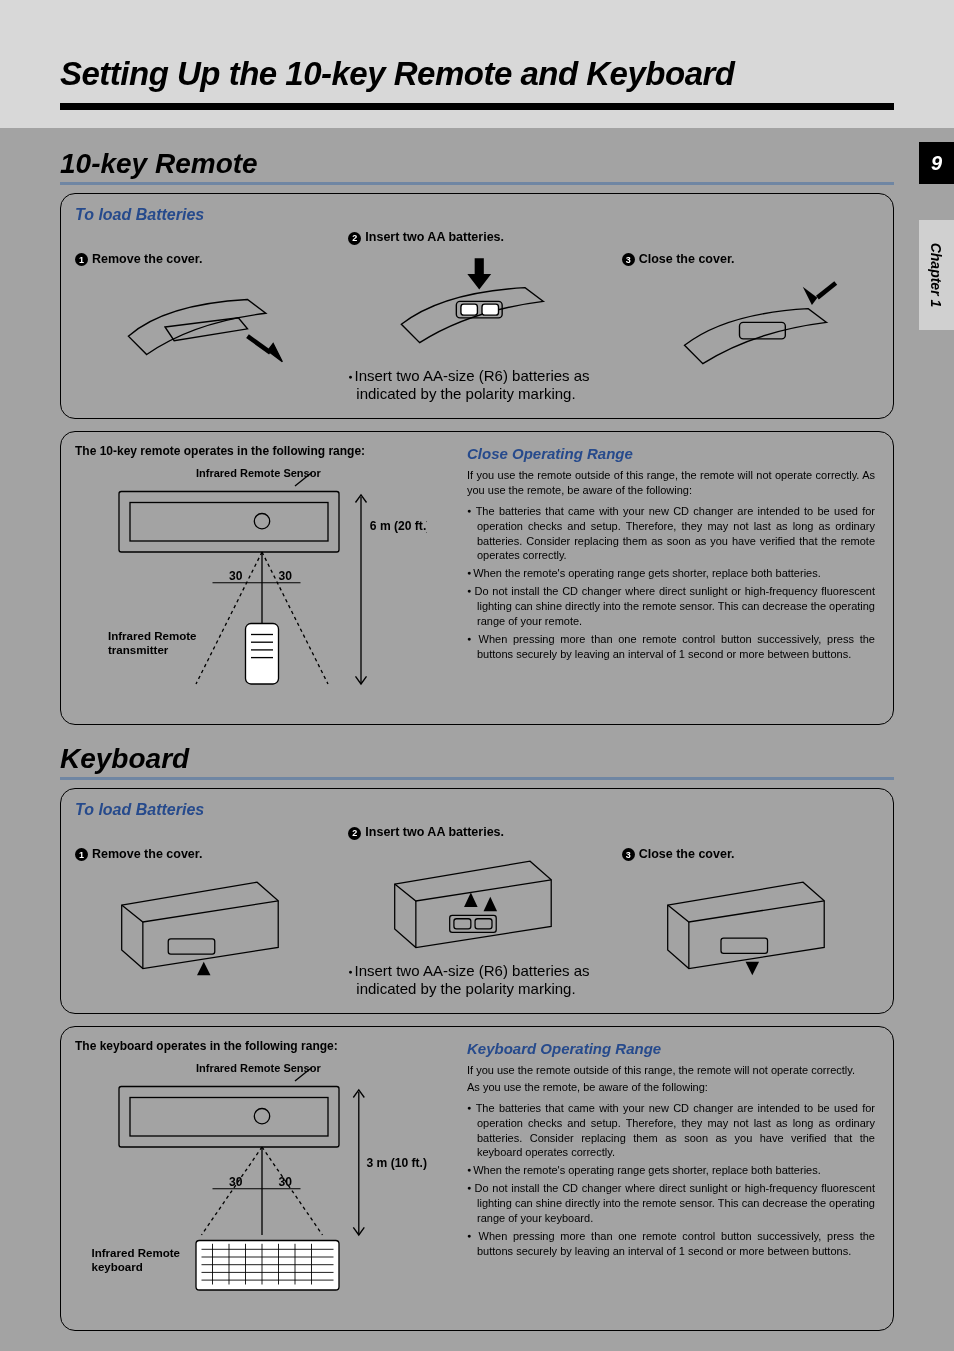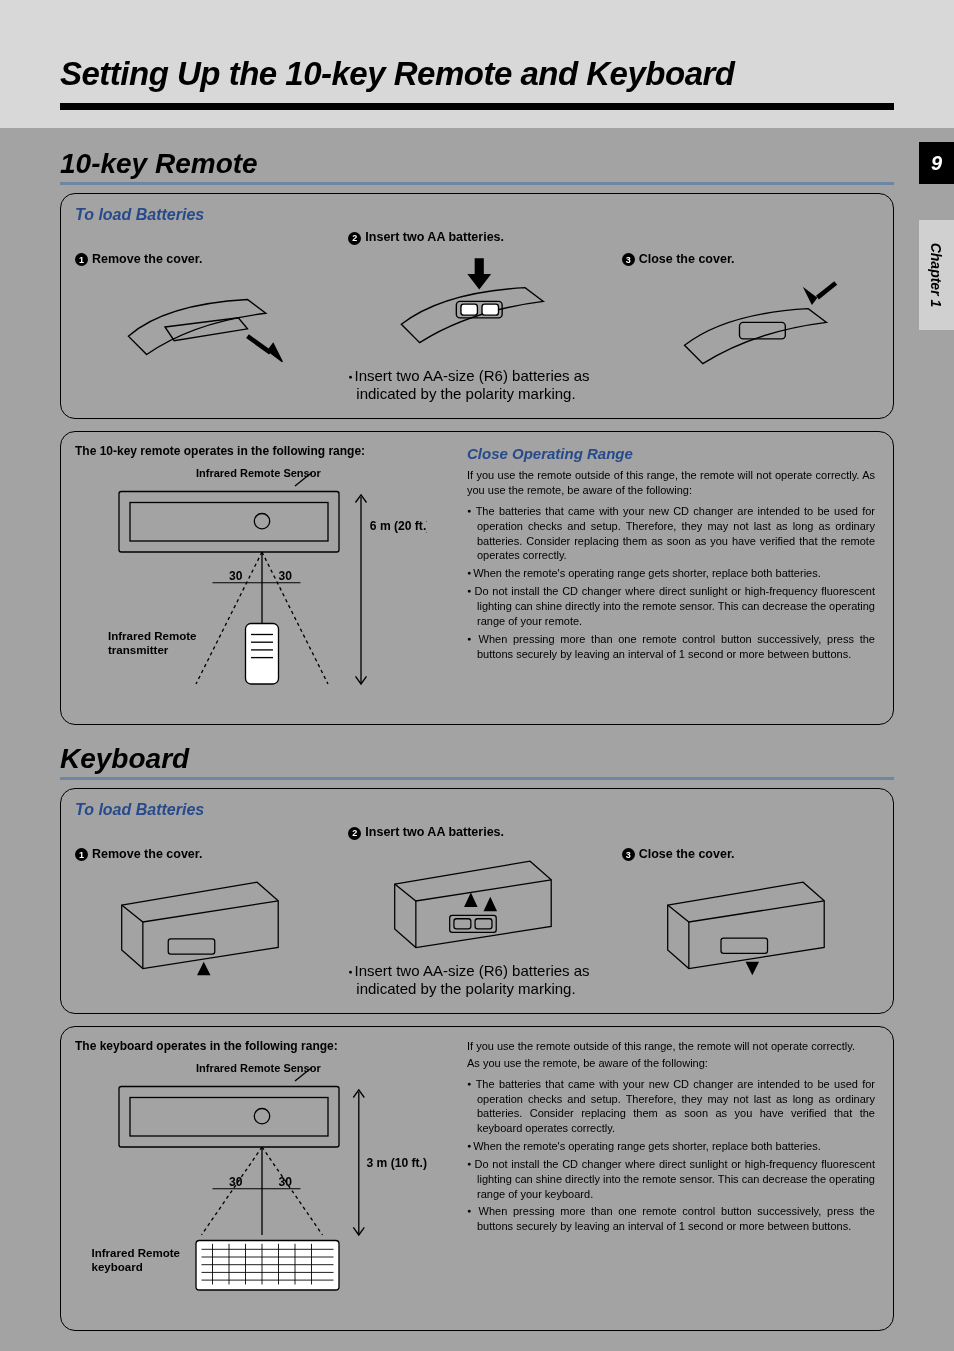--- a/index.html
+++ b/index.html
@@ -241,20 +241,21 @@
               <text x="265" y="98" font-size="11" font-weight="700">3 m (10 ft.)</text>
               <text x="140" y="115" font-size="11" font-weight="700">30</text>
               <text x="185" y="115" font-size="11" font-weight="700">30</text>
               <line x1="125" y1="118" x2="205" y2="118" stroke="#000"></line>
               <text x="15" y="180" font-size="10.5" font-weight="700">Infrared Remote</text>
               <text x="15" y="193" font-size="10.5" font-weight="700">keyboard</text>
             </svg>
           </div>
         </div>
         <div class="dual-right">
+          <div class="op-title">Keyboard Operating Range</div>
           <p class="intro-p" style="margin-bottom:2px;">If you use the remote outside of this range, the remote will not operate correctly.</p>
           <p class="intro-p">As you use the remote, be aware of the following:</p>
           <ul class="bullets">
             <li>The batteries that came with your new CD changer are intended to be used for operation checks and setup. Therefore, they may not last as long as ordinary batteries. Consider replacing them as soon as you have verified that the keyboard operates correctly.</li>
             <li>When the remote's operating range gets shorter, replace both batteries.</li>
             <li>Do not install the CD changer where direct sunlight or high-frequency fluorescent lighting can shine directly into the remote sensor. This can decrease the operating range of your keyboard.</li>
             <li>When pressing more than one remote control button successively, press the buttons securely by leaving an interval of 1 second or more between buttons.</li>
           </ul>
         </div>
       </div>

